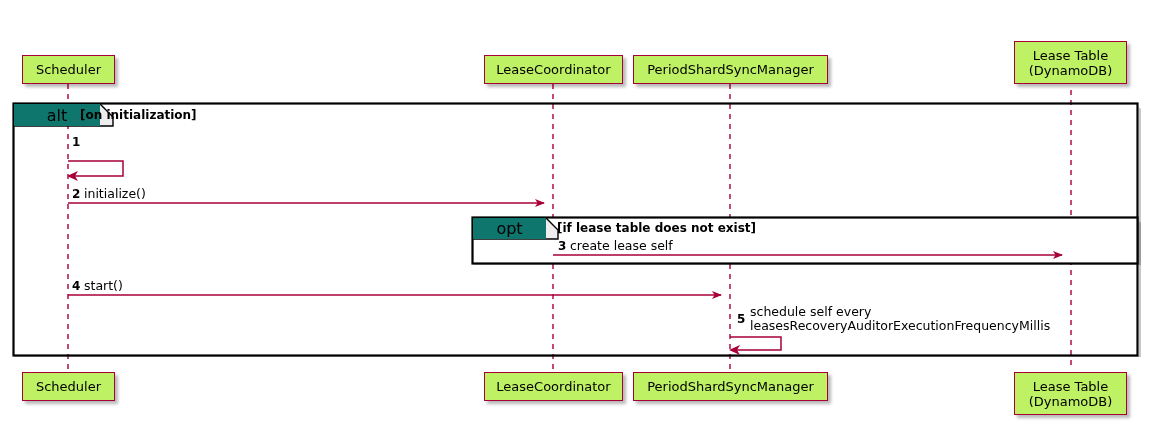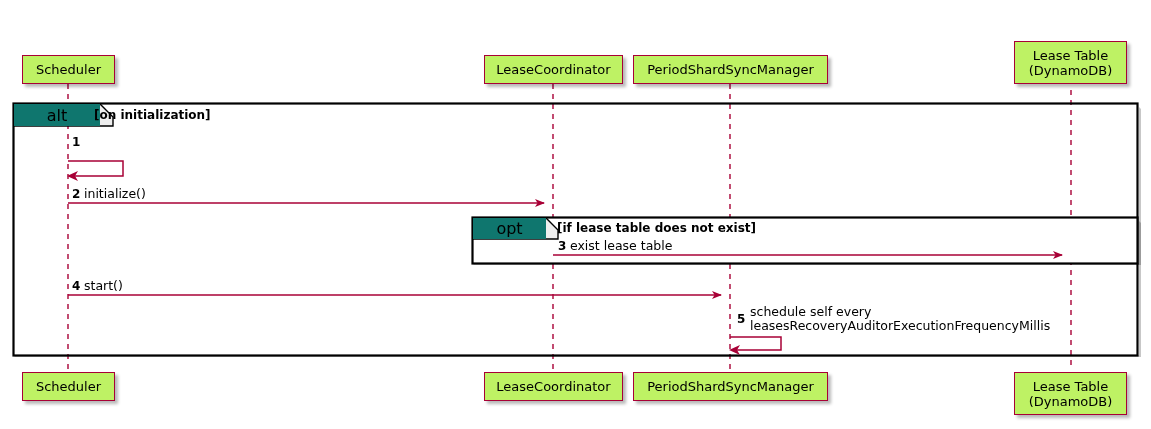--- a/index.html
+++ b/index.html
@@ -181,32 +181,32 @@
   </div>
   <div class="participant" style="left:633px; top:372px; width:195px; height:29px;">
     <span>PeriodShardSyncManager</span>
   </div>
   <div class="participant" style="left:1014px; top:372px; width:113px; height:43px;">
     <span>Lease Table
 (DynamoDB)</span>
   </div>
 
   <div class="frag-label" style="left:14px; top:104px; width:86px; height:22px;">alt</div>
-  <div class="frag-guard" style="left:94px; top:108px;">[on initialization]</div>
+  <div class="frag-guard" style="left:80px; top:108px;">[on initialization]</div>
 
   <div class="frag-label" style="left:473px; top:218px; width:73px; height:21px;">opt</div>
   <div class="frag-guard" style="left:557px; top:221px;">[if lease table does not exist]</div>
 
   <div class="msg-num" style="left:72px; top:135px;">1</div>
 
   <div class="msg-num" style="left:72px; top:187px;">2</div>
   <div class="msg-text" style="left:84px; top:187px;">initialize()</div>
 
   <div class="msg-num" style="left:558px; top:239px;">3</div>
-  <div class="msg-text" style="left:570px; top:239px;">exist lease table</div>
+  <div class="msg-text" style="left:570px; top:239px;">create lease self</div>
 
   <div class="msg-num" style="left:72px; top:279px;">4</div>
   <div class="msg-text" style="left:84px; top:279px;">start()</div>
 
   <div class="msg-num" style="left:737px; top:312px;">5</div>
   <div class="msg-text" style="left:750px; top:305px;">schedule self every
    leasesRecoveryAuditorExecutionFrequencyMillis</div>
 
 </div>
 

